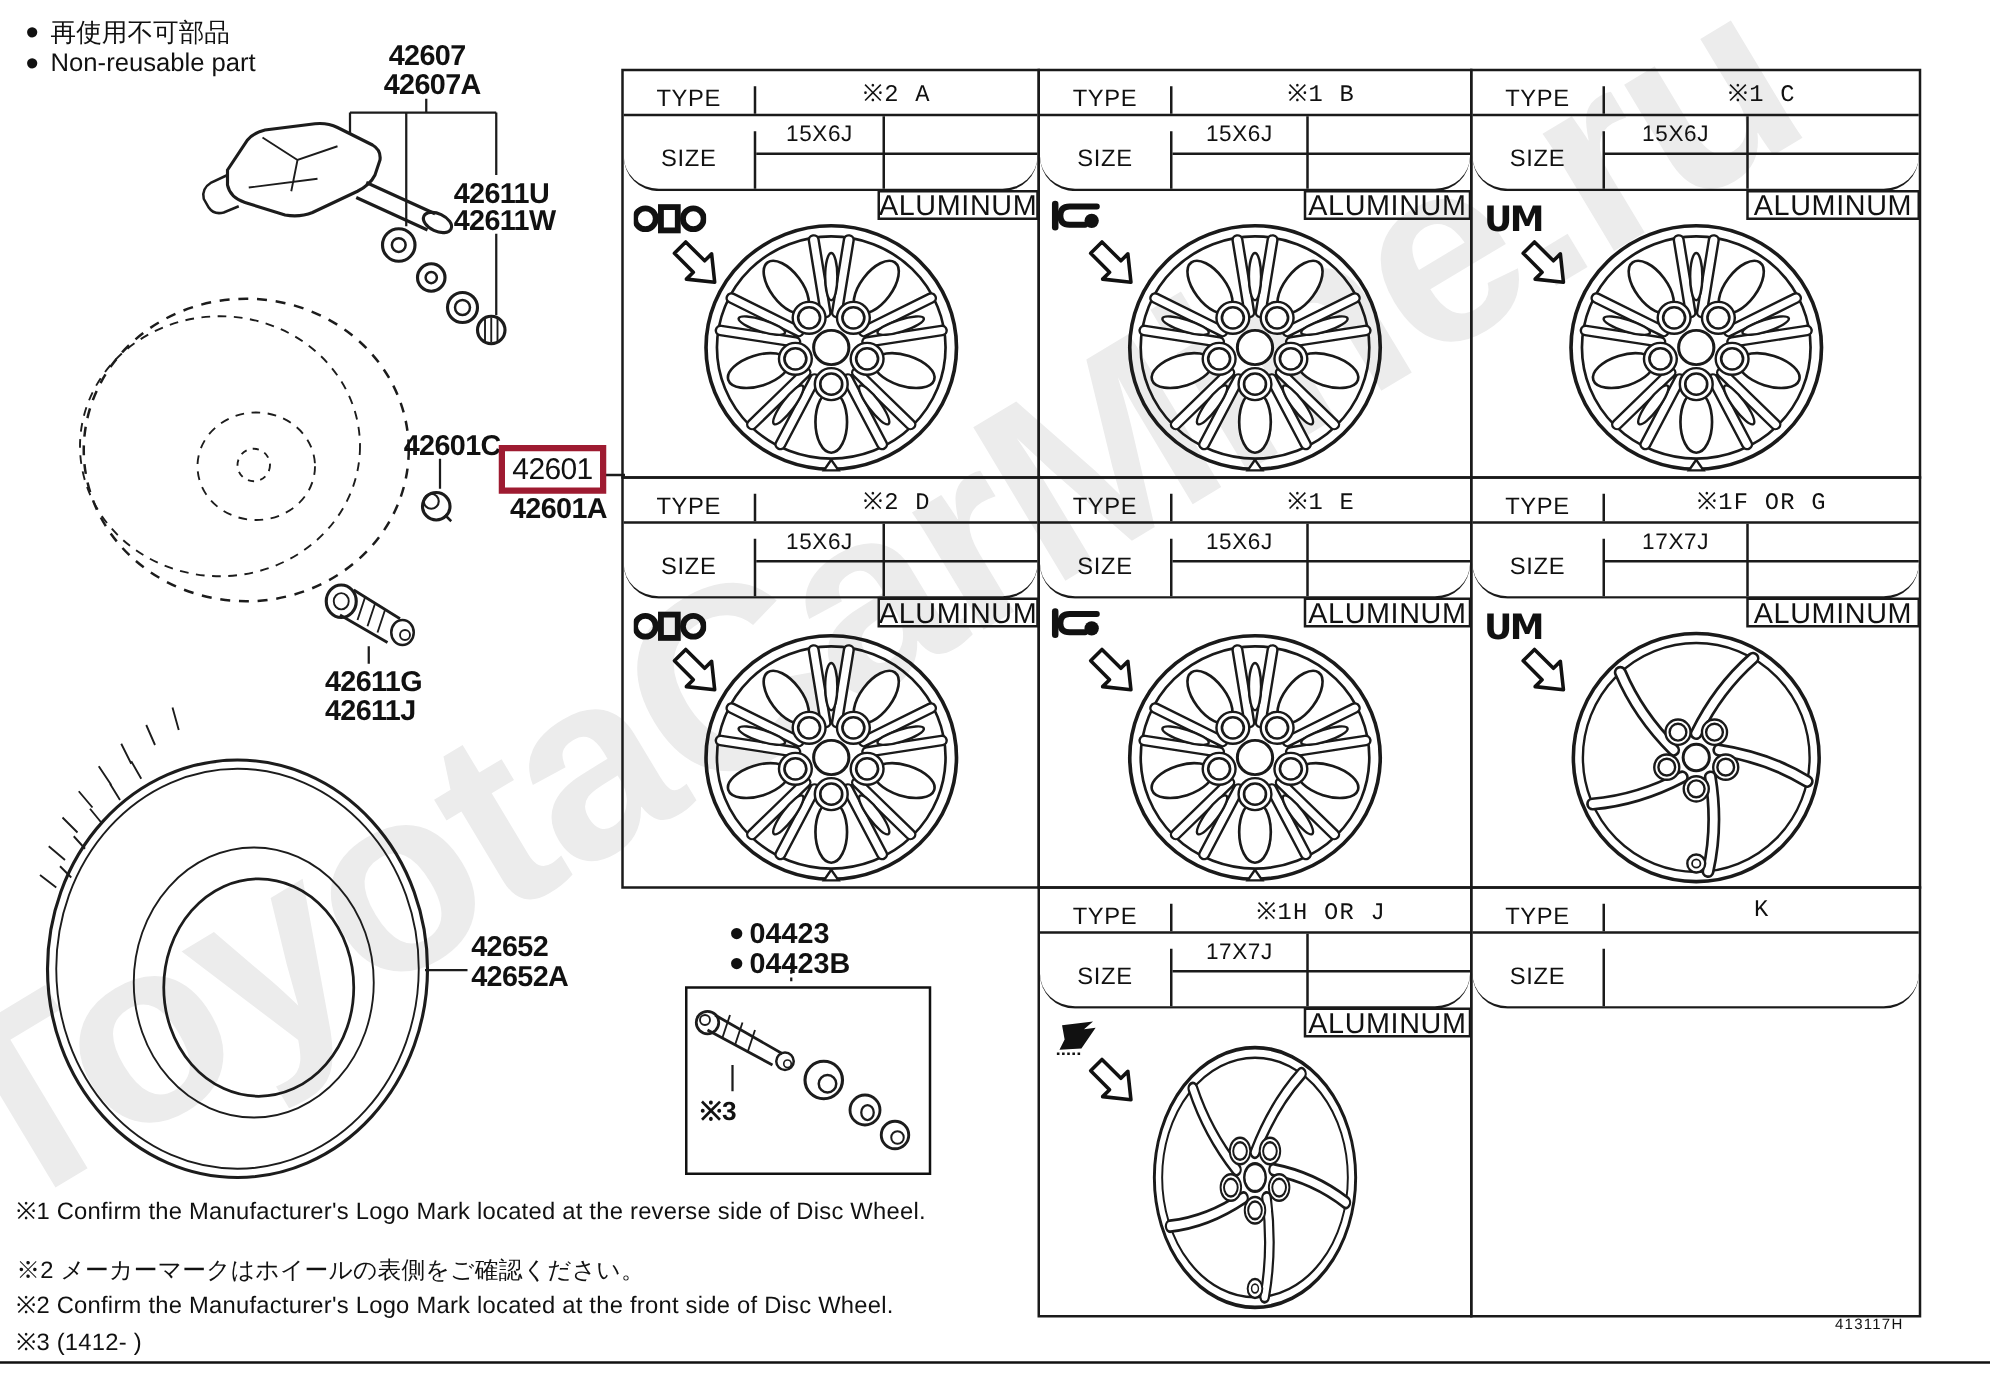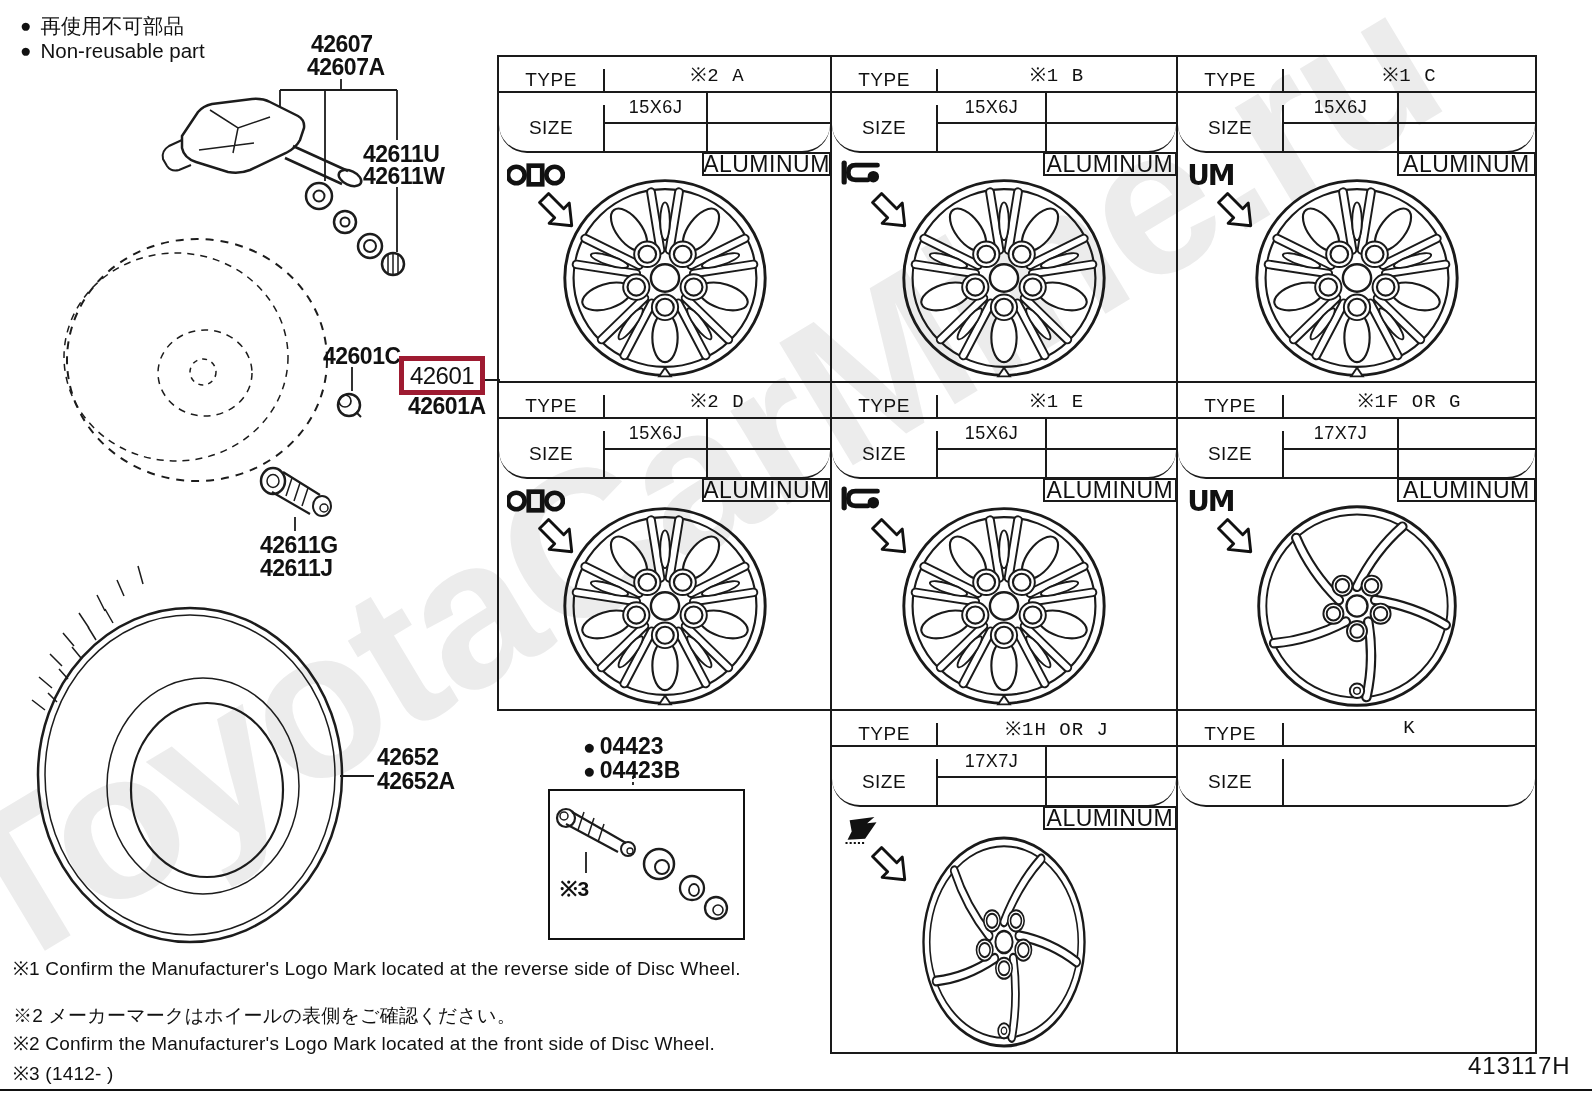--- a/index.html
+++ b/index.html
@@ -42,21 +42,21 @@
   .matbox{position:absolute;top:-1px;right:-1px;width:39%;height:24px;border:2px solid #1a1a1a;
           box-sizing:border-box;display:flex;align-items:center;justify-content:center;
           font-size:23px;letter-spacing:0.5px;background:transparent;z-index:2;margin-left:20px;}
   .logo{position:absolute;left:8px;top:7px;z-index:2;}
   .arrow{position:absolute;left:36px;top:36px;z-index:2;}
   .wheel{position:absolute;left:50%;top:55%;transform:translate(-50%,-50%);z-index:1;}
   .kitbox{position:absolute;left:548px;top:789px;width:197px;height:151px;
           border:2.5px solid #111;box-sizing:border-box;z-index:2;background:transparent;}
   
   .note{position:absolute;left:13px;font-size:19px;z-index:3;white-space:nowrap;letter-spacing:0.2px;}
-  .doccode{position:absolute;left:1468px;top:1052px;font-size:24px;letter-spacing:1px;z-index:3;}
+  .doccode{position:absolute;left:1468px;top:1052px;font-size:12px;letter-spacing:1px;z-index:3;}
   .bottomrule{position:absolute;left:0;top:1089px;width:1592px;border-top:2.5px solid #111;z-index:3;}
   .ref3{position:absolute;left:560px;top:874px;font-weight:700;font-size:21px;z-index:3;}
 </style>
 </head>
 <body>
 
 <div id="canvas">
 
   <div id="watermark">ToyotaCarMine.ru</div>
 

